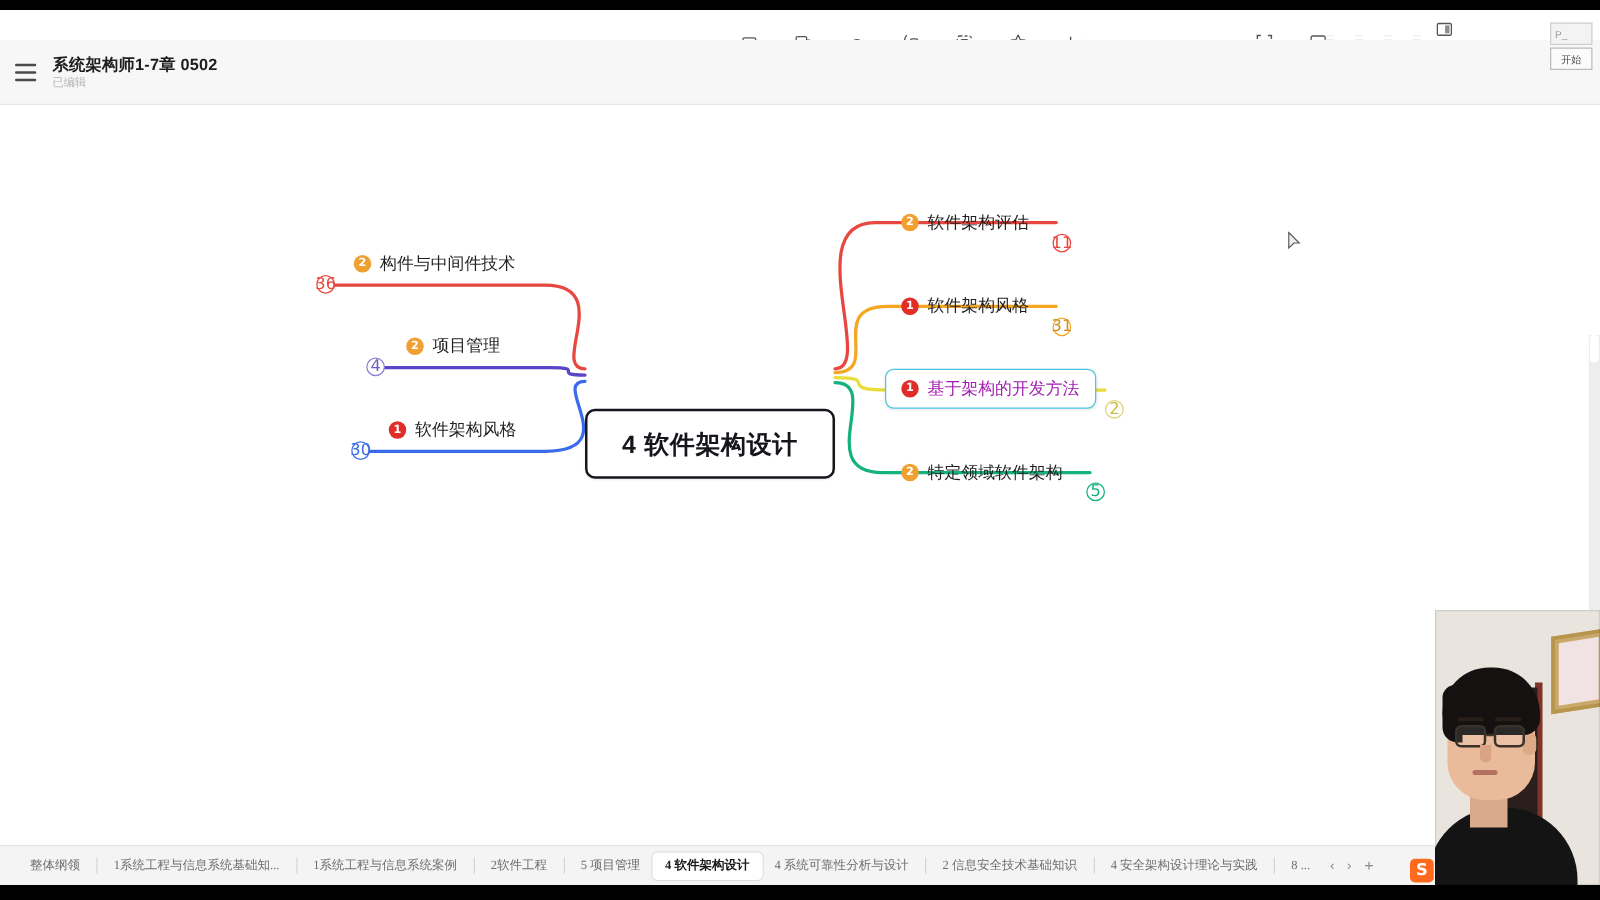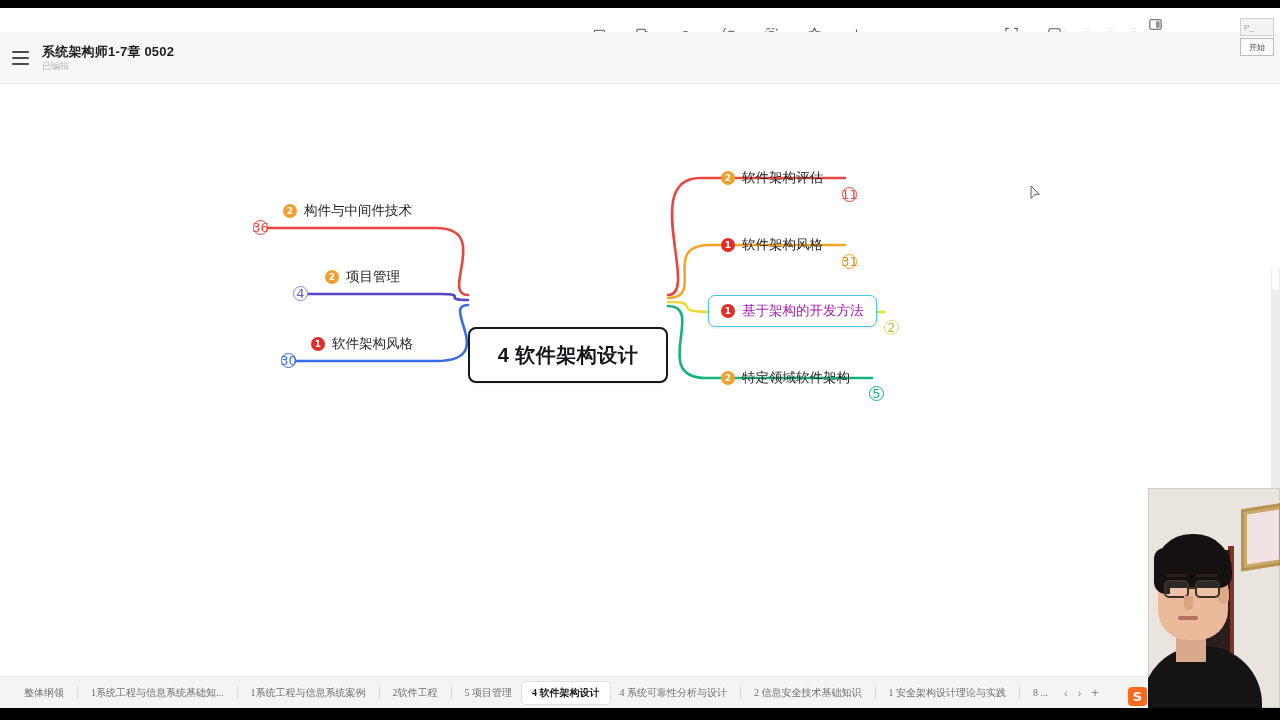--- a/index.html
+++ b/index.html
@@ -366,21 +366,21 @@
     <div class="tab">1系统工程与信息系统案例</div>
     <div class="tab-sep"></div>
     <div class="tab">2软件工程</div>
     <div class="tab-sep"></div>
     <div class="tab">5 项目管理</div>
     <div class="tab active">4 软件架构设计</div>
     <div class="tab">4 系统可靠性分析与设计</div>
     <div class="tab-sep"></div>
     <div class="tab">2 信息安全技术基础知识</div>
     <div class="tab-sep"></div>
-    <div class="tab">1 安全架构设计理论与实践</div>
+    <div class="tab">4 安全架构设计理论与实践</div>
     <div class="tab-sep"></div>
     <div class="tab">8 ...</div>
     <div class="tab-nav">
       <span>‹</span>
       <span>›</span>
       <span style="font-size:13px;">+</span>
     </div>
   </div>
 
   <div class="ime">

